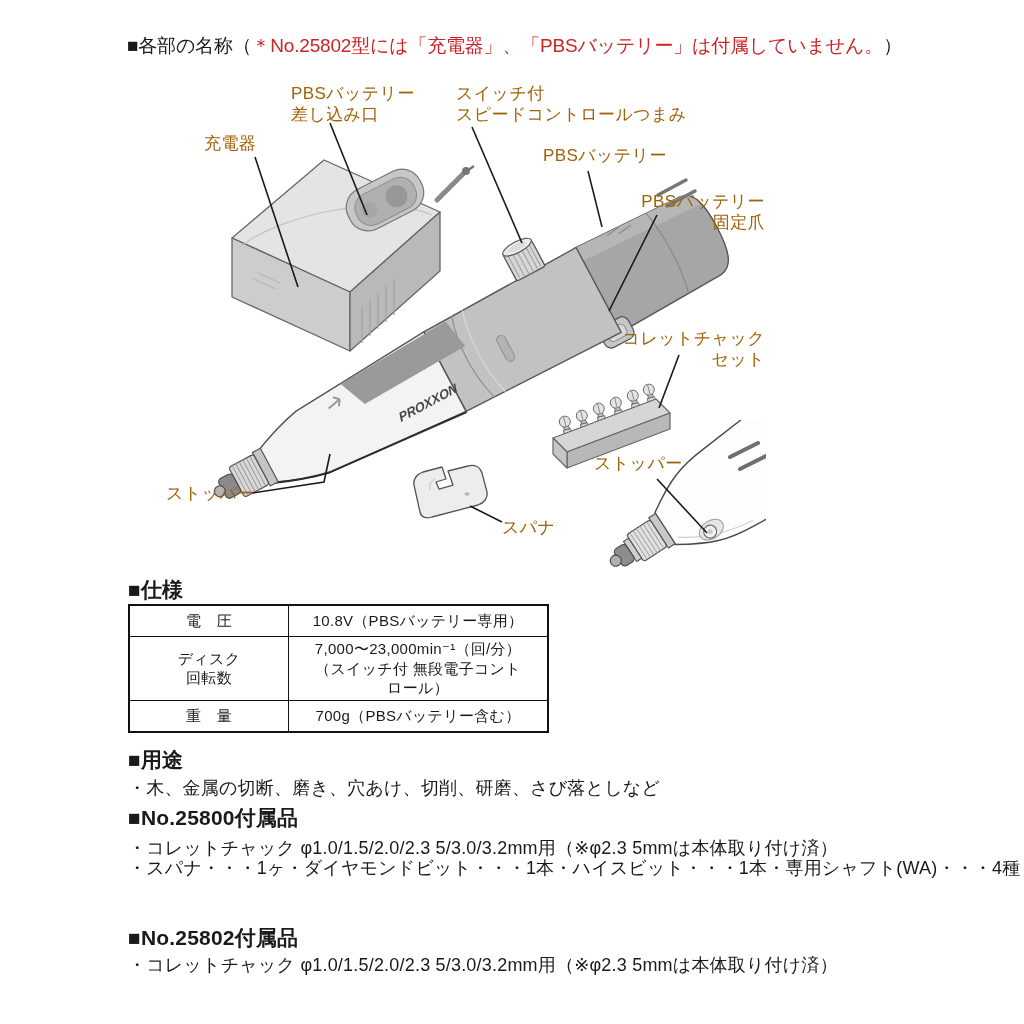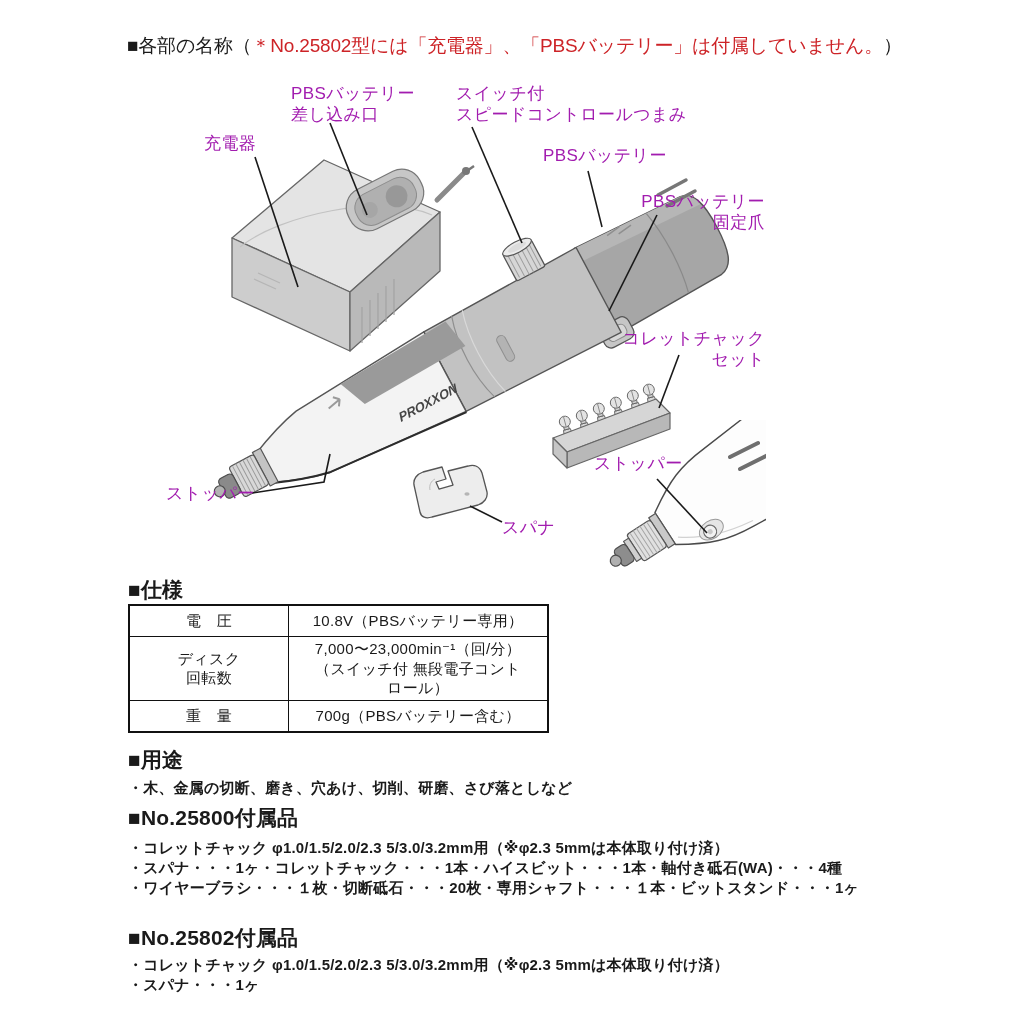--- a/index.html
+++ b/index.html
@@ -9,37 +9,37 @@
   }
   .abs{position:absolute;}
   
   .doc-title{
     left:127px;top:33px;width:860px;
     font-size:19px;font-weight:400;letter-spacing:-0.2px;white-space:nowrap;
   }
   .doc-title .warn{color:#cd2327;}
   
   .dlabel{
-    font-size:17px;line-height:1.22;letter-spacing:0.4px;color:#a21caf;white-space:nowrap;
+    font-size:17px;line-height:1.22;letter-spacing:0.4px;color:#a16207;white-space:nowrap;
   }
   .dlabel.r{text-align:right;}
   
   .sec-h{font-size:21px;font-weight:700;letter-spacing:0.2px;white-space:nowrap;}
   
   table.spec{
     border-collapse:collapse;table-layout:fixed;width:421px;
     border:2.5px solid #111;
   }
   table.spec td{
     border:1.5px solid #111;font-size:15px;text-align:center;vertical-align:middle;
     padding:2px 20px;line-height:1.3;letter-spacing:0.3px;
   }
   td.sl{width:118px;}
   
-  .blist{font-size:15px;line-height:20px;letter-spacing:0.2px;white-space:nowrap;font-weight:bold;}
+  .blist{font-size:18px;line-height:20px;letter-spacing:0.2px;white-space:nowrap;}
   svg text{font-family:"Liberation Sans","DejaVu Sans",sans-serif;}
 </style>
 </head>
 <body>
 
 <div class="abs doc-title">
   <span>■各部の名称（</span><span class="warn">＊No.25802型には「充電器」、「PBSバッテリー」は付属していません。</span><span>）</span>
 </div>
 
 <svg class="abs" style="left:130px;top:75px;" width="670" height="505" viewBox="0 0 670 505">
@@ -266,21 +266,19 @@
   </table>
 
 <div class="abs sec-h" style="left:128px;top:746px;">■用途</div>
 <div class="abs blist" style="left:128px;top:778px;">
   <div>・木、金属の切断、磨き、穴あけ、切削、研磨、さび落としなど</div>
 </div>
 
 <div class="abs sec-h" style="left:128px;top:804px;">■No.25800付属品</div>
 <div class="abs blist" style="left:128px;top:838px;">
   <div>・コレットチャック φ1.0/1.5/2.0/2.3 5/3.0/3.2mm用（※φ2.3 5mmは本体取り付け済）</div>
-  <div>・スパナ・・・1ヶ・コレットチャック・・・1本・ハイスビット・・・1本・軸付き砥石(WA)・・・4種</div>
-  <div>・ワイヤーブラシ・・・１枚・切断砥石・・・20枚・専用シャフト・・・１本・ビットスタンド・・・1ヶ</div>
+  <div>・スパナ・・・1ヶ・ダイヤモンドビット・・・1本・ハイスビット・・・1本・専用シャフト(WA)・・・4種</div>
 </div>
 
 <div class="abs sec-h" style="left:128px;top:924px;">■No.25802付属品</div>
 <div class="abs blist" style="left:128px;top:955px;">
   <div>・コレットチャック φ1.0/1.5/2.0/2.3 5/3.0/3.2mm用（※φ2.3 5mmは本体取り付け済）</div>
-  <div>・スパナ・・・1ヶ</div>
 </div>
 
 </body></html>

